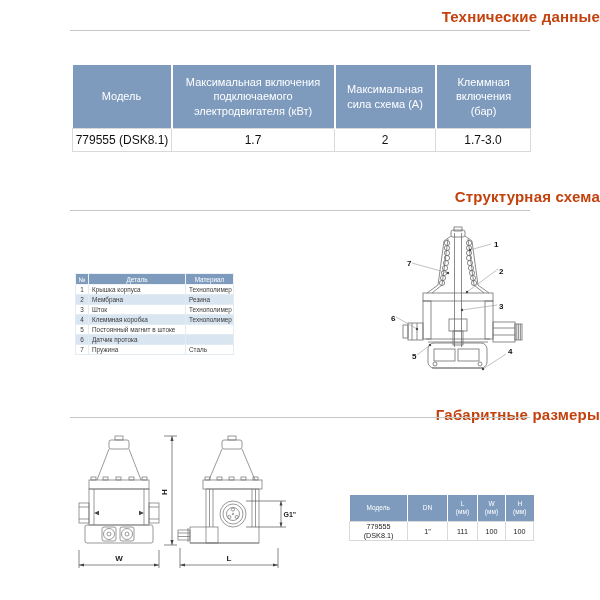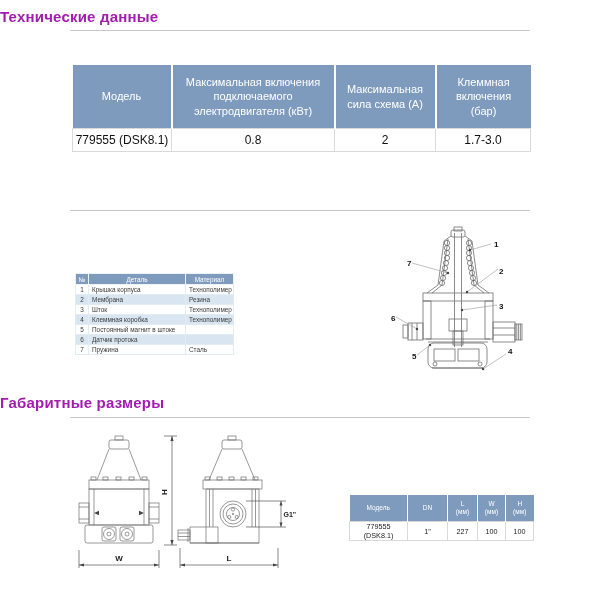--- a/index.html
+++ b/index.html
@@ -1,19 +1,19 @@
 <!DOCTYPE html>
 <html style="--header-bg: #7e9bbe; --row-alt: #d9e5f1; --stroke: #6f6f6f;"><head>
 <meta charset="utf-8">
 <style>
   html,body{margin:0;padding:0;background:#fff;}
   .page{position:relative;width:600px;height:600px;background:#fff;overflow:hidden;
         font-family:"Liberation Sans",sans-serif;}
-  .sec-title{position:absolute;left:0;width:100%;text-align:left;
-             font-size:15px;font-weight:bold;color:#a21caf;letter-spacing:.2px;}
+  .sec-title{position:absolute;left:0;width:100%;text-align:right;
+             font-size:15px;font-weight:bold;color:#c2410c;letter-spacing:.2px;}
   .rule{position:absolute;left:70px;width:460px;height:1px;background:#c6c6c6;}
 
   
   table{border-collapse:collapse;}
   .t-main{position:absolute;left:72px;top:65px;width:458px;table-layout:fixed;}
   .t-main th{background:var(--header-bg);color:#fff;font-weight:normal;
              font-size:11px;line-height:1.3;padding:4px 6px;height:55px;
              border-left:2px solid #fff;vertical-align:middle;text-align:center;}
   .t-main th:first-child{border-left:none;}
   .t-main td{background:#fff;border:1px solid #d9d9d9;font-size:12px;color:#111;
@@ -71,27 +71,28 @@
       <tr>
         <th>Модель</th>
         <th>Максимальная включения подключаемого электродвигателя (кВт)</th>
         <th>Максимальная сила схема (А)</th>
         <th>Клеммная включения (бар)</th>
       </tr>
     </thead>
     <tbody>
       <tr>
         <td>779555 (DSK8.1)</td>
-        <td>0.8</td>
+        <td>1.7</td>
         <td>2</td>
         <td>1.7-3.0</td>
       </tr>
     </tbody>
   </table>
 
+  <div class="sec-title" style="top:188px">Структурная схема</div>
   <div class="rule" style="top:210px"></div>
 
   <table class="t-parts">
     <colgroup>
         <col style="width:13px">
         <col style="width:97px">
         <col style="width:48px">
       </colgroup>
     <thead>
       <tr>
@@ -212,21 +213,21 @@
       <text class="callout-num" x="104" y="22">1</text>
       <text class="callout-num" x="17" y="41">7</text>
       <text class="callout-num" x="109" y="49">2</text>
       <text class="callout-num" x="109" y="84">3</text>
       <text class="callout-num" x="1" y="96">6</text>
       <text class="callout-num" x="22" y="134">5</text>
       <text class="callout-num" x="118" y="129">4</text>
     </g>
   </svg>
 
-  <div class="sec-title" style="top:394px">Габаритные размеры</div>
+  <div class="sec-title" style="top:406px">Габаритные размеры</div>
   <div class="rule" style="top:417px"></div>
 
   <svg class="drawing" style="left:50px;top:430px" width="250" height="140" viewBox="0 0 250 140">
 
     <g class="lineart2">
       <rect x="65" y="6" width="8" height="4"></rect>
       <rect x="59" y="10" width="20" height="9" rx="2"></rect>
       <path d="M59,19 L47,50 M79,19 L91,50"></path>
       <rect x="39" y="50" width="60" height="9"></rect>
       <rect x="41" y="47" width="5" height="3"></rect>
@@ -320,20 +321,20 @@
         <th>
           <div>H</div>
           <div>(мм)</div>
         </th>
       </tr>
     </thead>
     <tbody>
       <tr>
         <td>779555 (DSK8.1)</td>
         <td>1"</td>
-        <td>227</td>
+        <td>111</td>
         <td>100</td>
         <td>100</td>
       </tr>
     </tbody>
   </table>
 
 </div>
 
 </body></html>

